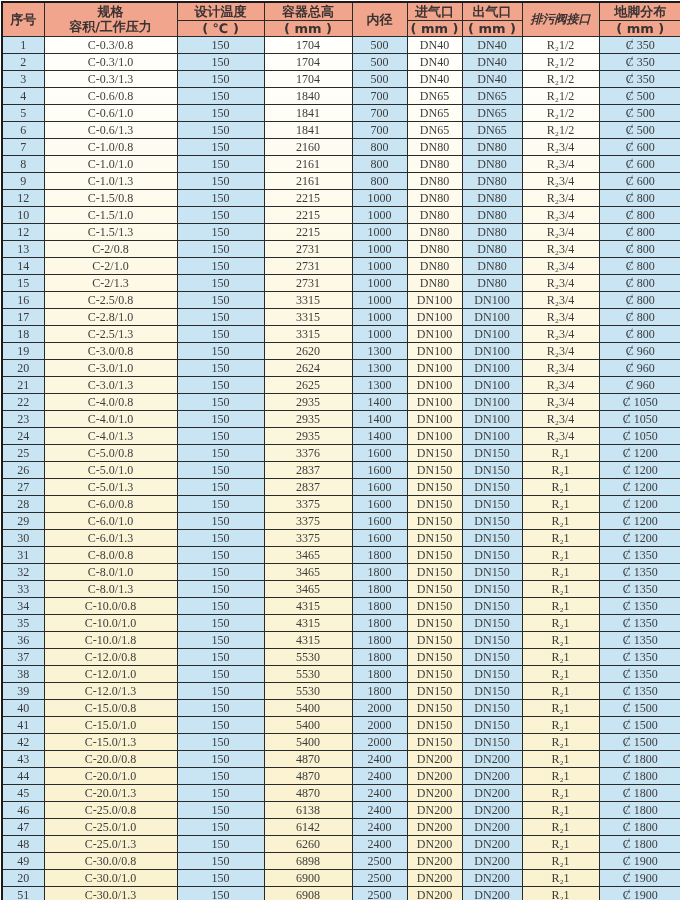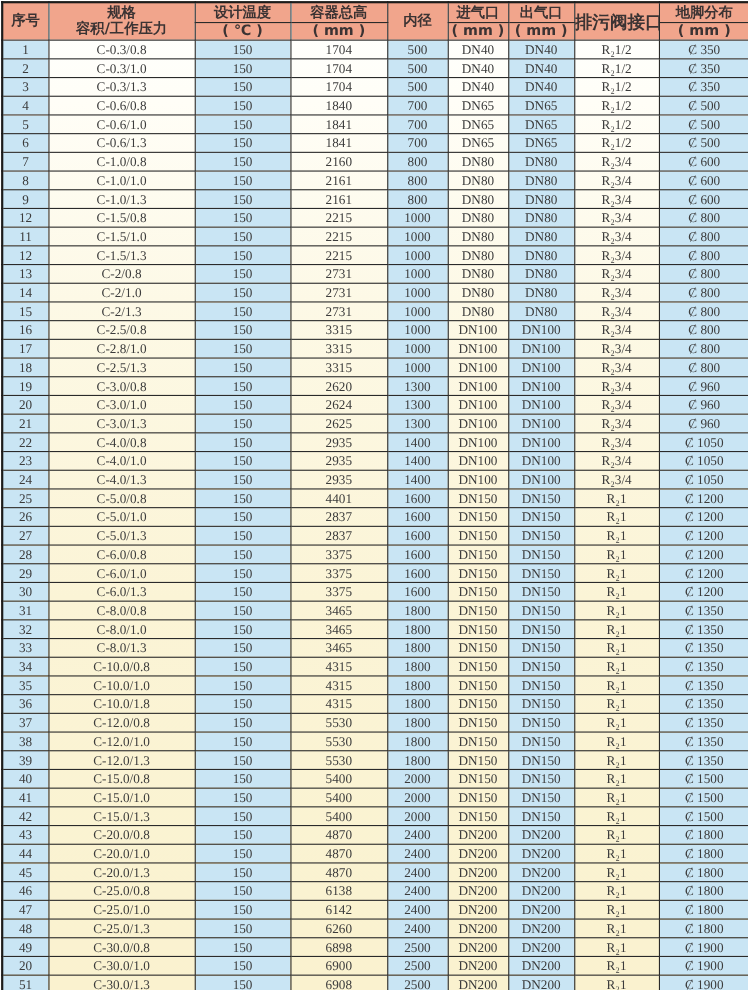--- a/index.html
+++ b/index.html
@@ -24,21 +24,21 @@
   }
   thead th {
     background:#f1a58c;
     color:#3b3333;
     font-weight:bold;
     font-size:13px; line-height:15px;
     font-family:"DejaVu Sans","Liberation Sans",sans-serif;
   }
   thead tr.name-row  { height:18px; }
   thead tr.unit-row  { height:16px; }
-  thead th.narrow    { font-size:16px; }
+  thead th.narrow    { font-size:12px;font-style:italic; }
   thead .two-line span { display:block; line-height:15px; }
   tbody td {
     font-size:12px; line-height:16px;
     color:#3c3c3c;
   }
   tbody td.blue  { background:#c9e5f4; }
   tbody td.cream { background:transparent; }
 </style>
 </head>
 <body>
@@ -184,21 +184,21 @@
           <td class="cream">C-1.5/0.8</td>
           <td class="blue">150</td>
           <td class="cream">2215</td>
           <td class="blue">1000</td>
           <td class="cream">DN80</td>
           <td class="blue">DN80</td>
           <td class="cream">R₂3/4</td>
           <td class="blue">Ȼ 800</td>
         </tr>
         <tr>
-          <td class="blue">11</td>
+          <td class="blue">10</td>
           <td class="cream">C-1.5/1.0</td>
           <td class="blue">150</td>
           <td class="cream">2215</td>
           <td class="blue">1000</td>
           <td class="cream">DN80</td>
           <td class="blue">DN80</td>
           <td class="cream">R₂3/4</td>
           <td class="blue">Ȼ 800</td>
         </tr>
         <tr>
@@ -341,21 +341,21 @@
           <td class="blue">1400</td>
           <td class="cream">DN100</td>
           <td class="blue">DN100</td>
           <td class="cream">R₂3/4</td>
           <td class="blue">Ȼ 1050</td>
         </tr>
         <tr>
           <td class="blue">25</td>
           <td class="cream">C-5.0/0.8</td>
           <td class="blue">150</td>
-          <td class="cream">4401</td>
+          <td class="cream">3376</td>
           <td class="blue">1600</td>
           <td class="cream">DN150</td>
           <td class="blue">DN150</td>
           <td class="cream">R₂1</td>
           <td class="blue">Ȼ 1200</td>
         </tr>
         <tr>
           <td class="blue">26</td>
           <td class="cream">C-5.0/1.0</td>
           <td class="blue">150</td>

